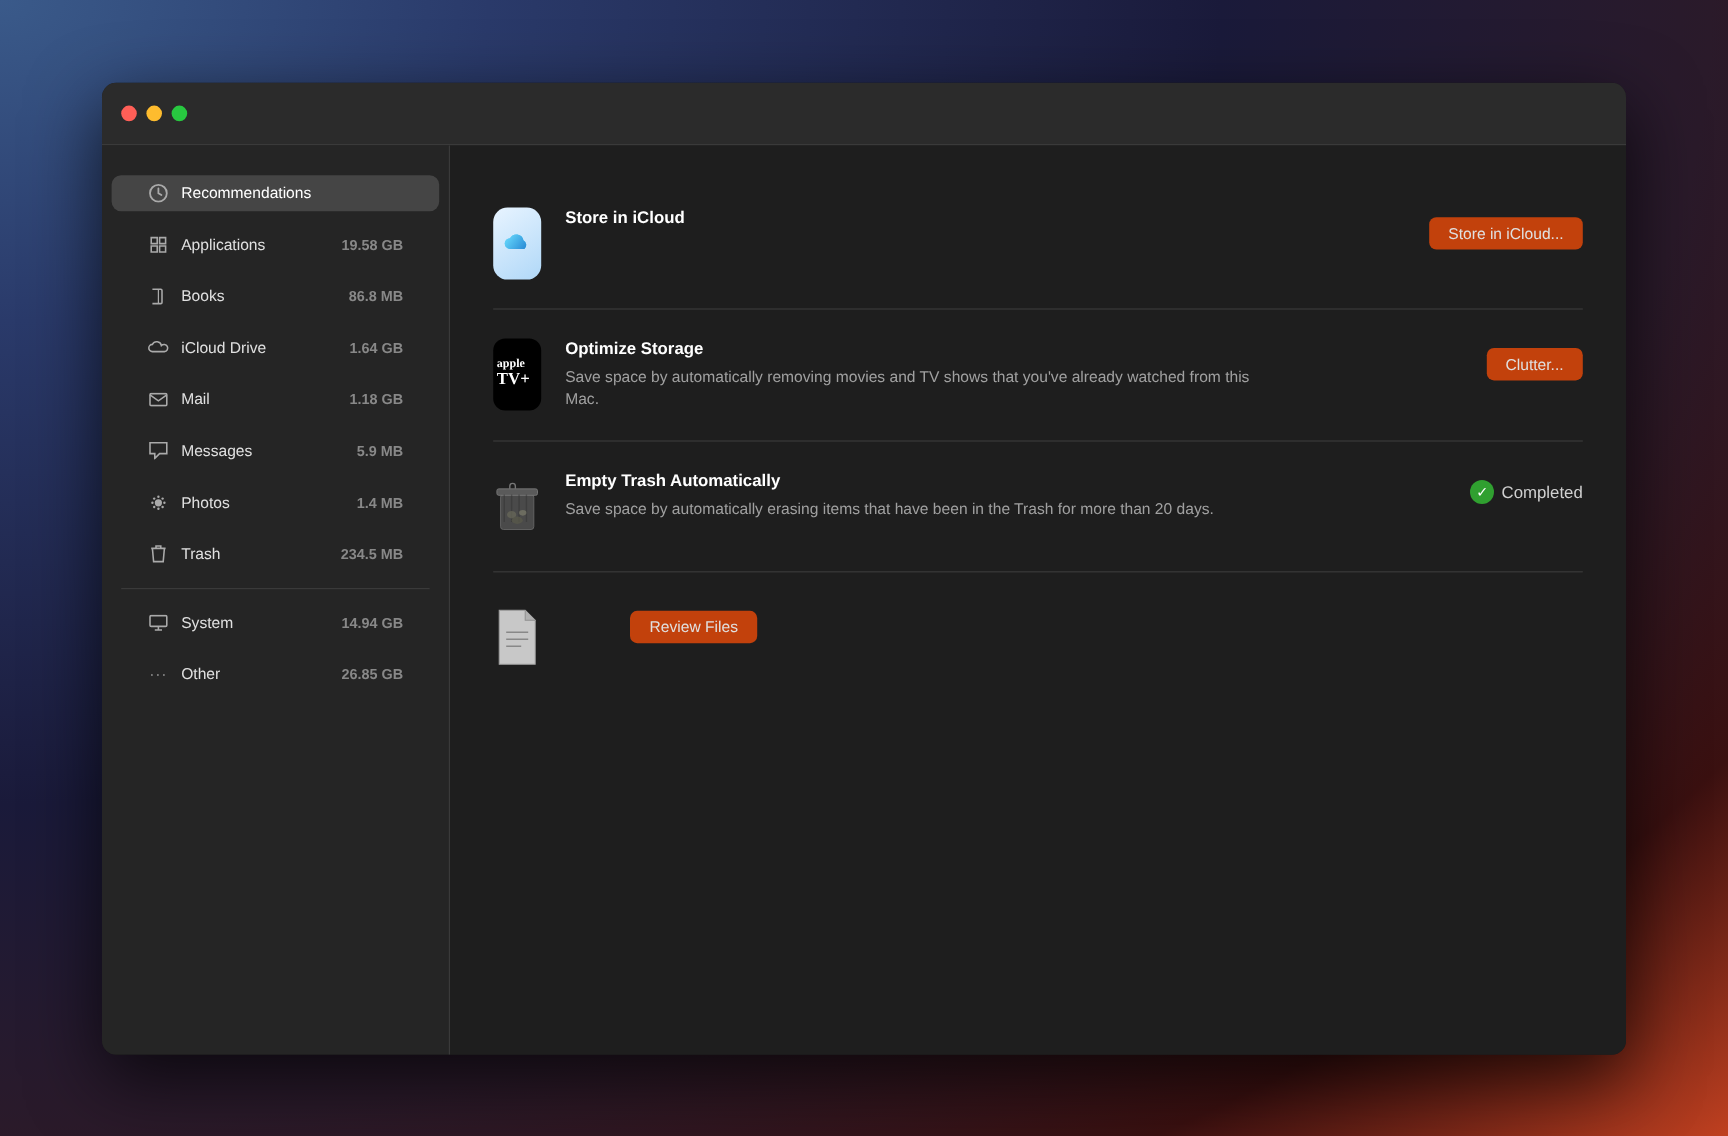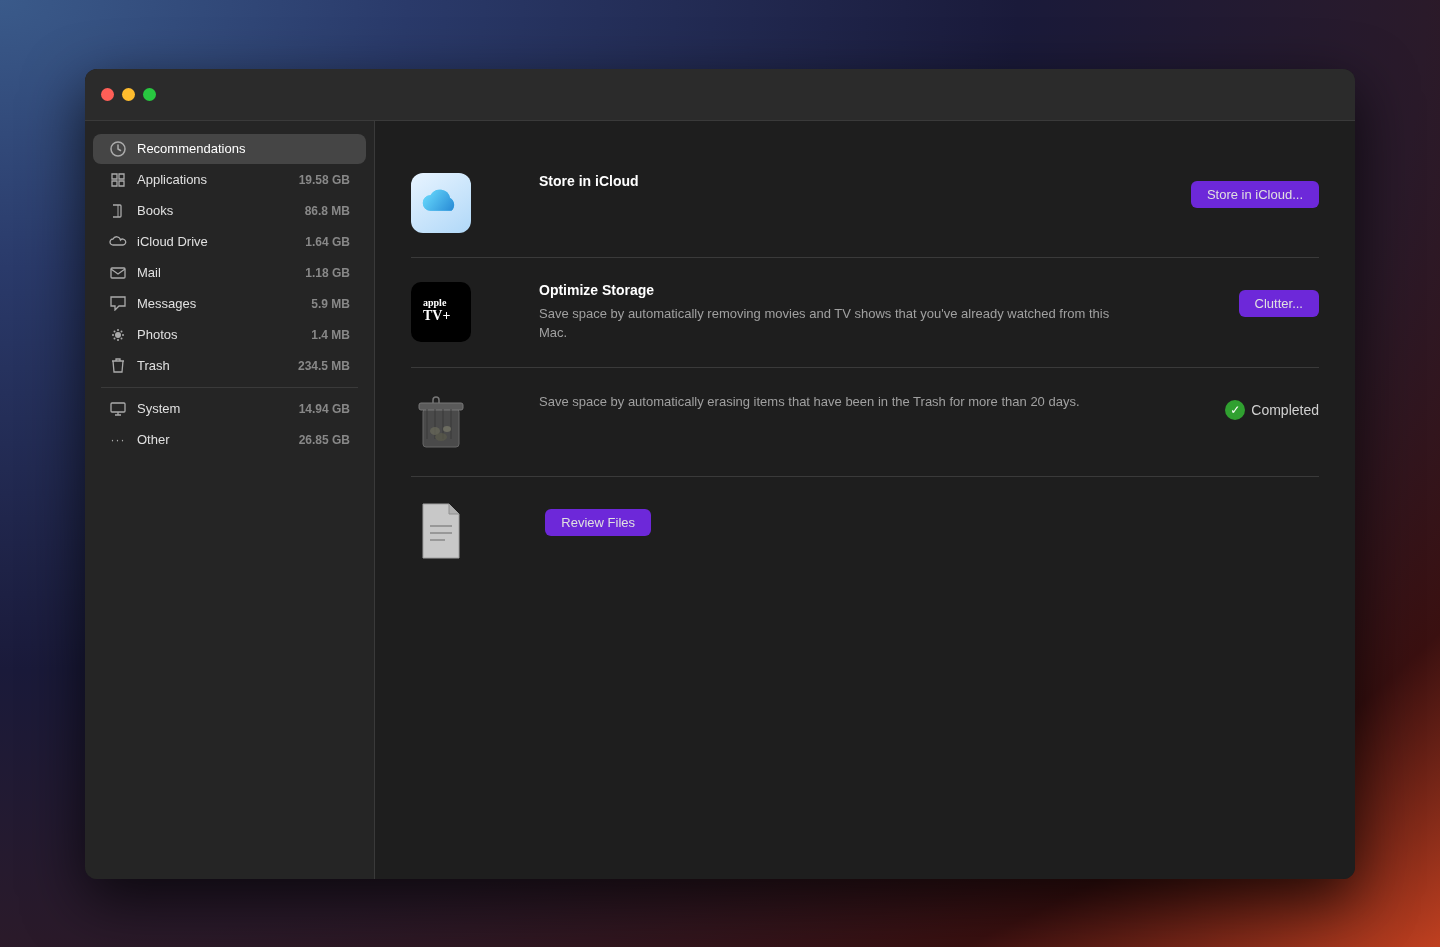--- a/index.html
+++ b/index.html
@@ -72,24 +72,24 @@
       background: #252525;
       padding: 12px 0;
       overflow-y: auto;
       flex-shrink: 0;
       border-right: 1px solid #3a3a3a;
     }
 
     .sidebar-item {
       display: flex;
       align-items: center;
-      padding: 6px 16px;
+      padding: 6px 30px;
       cursor: pointer;
       border-radius: 8px;
-      margin: 1px 8px;
+      margin: 13px 8px;
       gap: 10px;
     }
 
     .sidebar-item.active {
       background: rgba(255,255,255,0.15);
     }
 
     .sidebar-item .item-icon {
       width: 18px;
       height: 18px;
@@ -138,27 +138,27 @@
       gap: 20px;
       padding: 24px 0;
       border-bottom: 1px solid #3a3a3a;
     }
 
     .recommendation-item:last-child {
       border-bottom: none;
     }
 
     .rec-icon {
-      width: 60px;
+      width: 40px;
       height: 60px;
       flex-shrink: 0;
       border-radius: 12px;
       display: flex;
       align-items: center;
-      justify-content: center;
+      justify-content: flex-start;
       font-size: 36px;
     }
 
     .rec-icon.icloud {
       background: linear-gradient(145deg, #e0f0ff, #a0c8f0);
     }
 
     .rec-icon.appletv {
       background: #000000;
       border-radius: 10px;
@@ -167,39 +167,38 @@
     .rec-icon.trash {
       background: transparent;
     }
 
     .rec-icon.document {
       background: transparent;
     }
 
     .rec-body {
       flex: 1;
-      margin-left: 48px;
     }
 
     .rec-title {
       color: #ffffff;
       font-size: 14px;
       font-weight: 600;
       margin-bottom: 6px;
     }
 
     .rec-description {
       color: #a0a0a0;
       font-size: 13px;
       line-height: 1.5;
       max-width: 580px;
     }
 
     .action-button {
-      background: #6d28d9;
+      background: #c2410c;
       color: #e0e0e0;
       border: none;
       border-radius: 6px;
       padding: 6px 16px;
       font-size: 13px;
       cursor: pointer;
       white-space: nowrap;
     }
 
     .completed-badge {
@@ -412,20 +411,21 @@
         <path d="M18 10V7a3 3 0 016 0v3" fill="none" stroke="#777" stroke-width="1.5"></path>
 
         <path d="M12 16v30M20 16v30M28 16v30M36 16v30" stroke="#333" stroke-width="1.5" opacity="0.5"></path>
 
         <ellipse cx="20" cy="38" rx="5" ry="4" fill="#6a6a5a" opacity="0.7"></ellipse>
         <ellipse cx="32" cy="36" rx="4" ry="3" fill="#7a7a6a" opacity="0.7"></ellipse>
         <ellipse cx="26" cy="44" rx="6" ry="4" fill="#5a5a4a" opacity="0.7"></ellipse>
       </svg>
           </div>
           <div class="rec-body">
+            <div class="rec-title">Empty Trash Automatically</div>
             <div class="rec-description">Save space by automatically erasing items that have been in the Trash for more than 20 days.</div>
           </div>
           <div class="rec-item-right">
             <div class="completed-badge">
               <div class="completed-icon">✓</div>
               <span>Completed</span>
             </div>
           </div>
         </div>
         <div class="recommendation-item">

